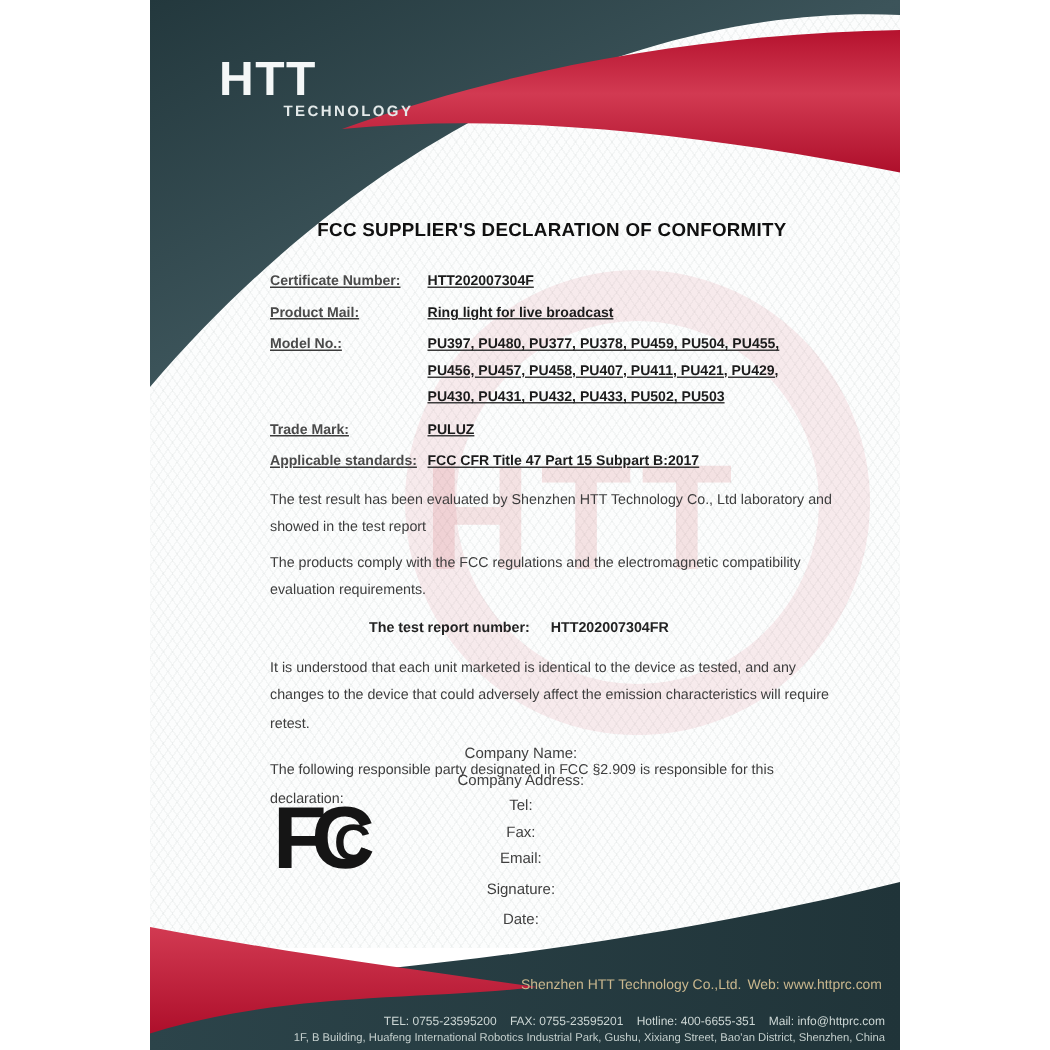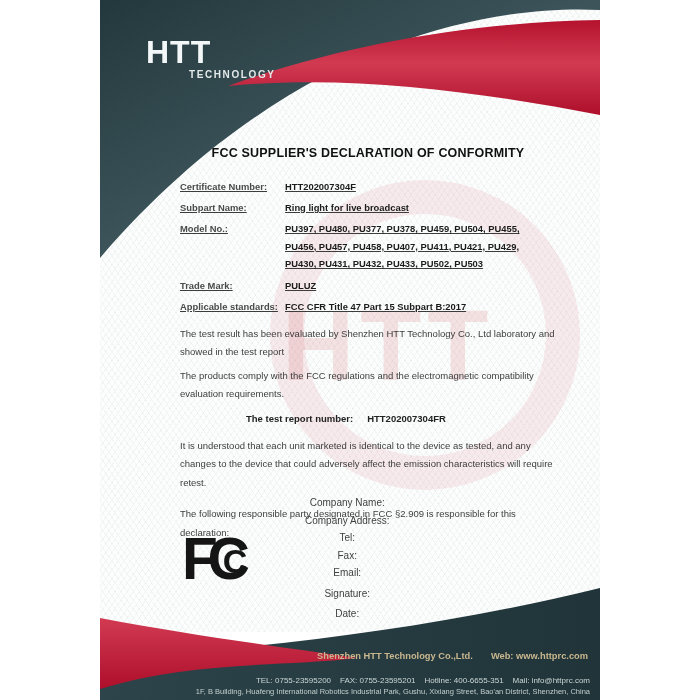--- a/index.html
+++ b/index.html
@@ -45,22 +45,22 @@
   .para{font-size:9.5px;line-height:18.5px;margin:0 0 13px 0;color:#3d3d3d;}
   .report-line{font-size:9.5px;font-weight:bold;color:#222;margin:-4px 0 13px 66px;}
   .report-line .rep-val{margin-left:14px;}
   
   .fcc{position:absolute;left:82px;top:524px;z-index:3;}
   .contact{position:absolute;left:205px;top:494px;z-index:3;font-size:10px;color:#3f3f3f;}
   .contact .cfield{line-height:17.5px;text-align:center;}
   .contact .gap{margin-top:3px;}
   
   .ftr-line1{
-    position:absolute;right:12px;top:651px;z-index:3;display:flex;gap:18px;
-    font-size:9.3px;font-weight:bold;color:#c9b78e;white-space:nowrap;
+    position:absolute;right:12px;top:651px;z-index:3;display:flex;gap:4px;
+    font-size:9.3px;font-weight:normal;color:#c9b78e;white-space:nowrap;
   }
   .ftr-line2{
     position:absolute;right:10px;top:676px;z-index:3;
     font-size:8px;color:#ccd6d4;white-space:pre;
   }
   .ftr-line3{
     position:absolute;right:10px;top:687px;z-index:3;
     font-size:7.5px;color:#c4cfcd;white-space:nowrap;
   }
 </style>
@@ -96,21 +96,21 @@
 
   <div class="content">
     <div class="title">FCC SUPPLIER'S DECLARATION OF CONFORMITY</div>
 
     <div class="tbl">
       <div class="trow">
         <div class="tlabel">Certificate Number:</div>
         <div class="tvalue">HTT202007304F</div>
       </div>
       <div class="trow">
-        <div class="tlabel">Subpart Name:</div>
+        <div class="tlabel">Product Mail:</div>
         <div class="tvalue">Ring light for live broadcast</div>
       </div>
       <div class="trow">
         <div class="tlabel">Model No.:</div>
         <div class="tvalue">
           <div class="mline">PU397, PU480, PU377, PU378, PU459, PU504, PU455,</div>
           <div class="mline">PU456, PU457, PU458, PU407, PU411, PU421, PU429,</div>
           <div class="mline">PU430, PU431, PU432, PU433, PU502, PU503</div>
         </div>
       </div>

